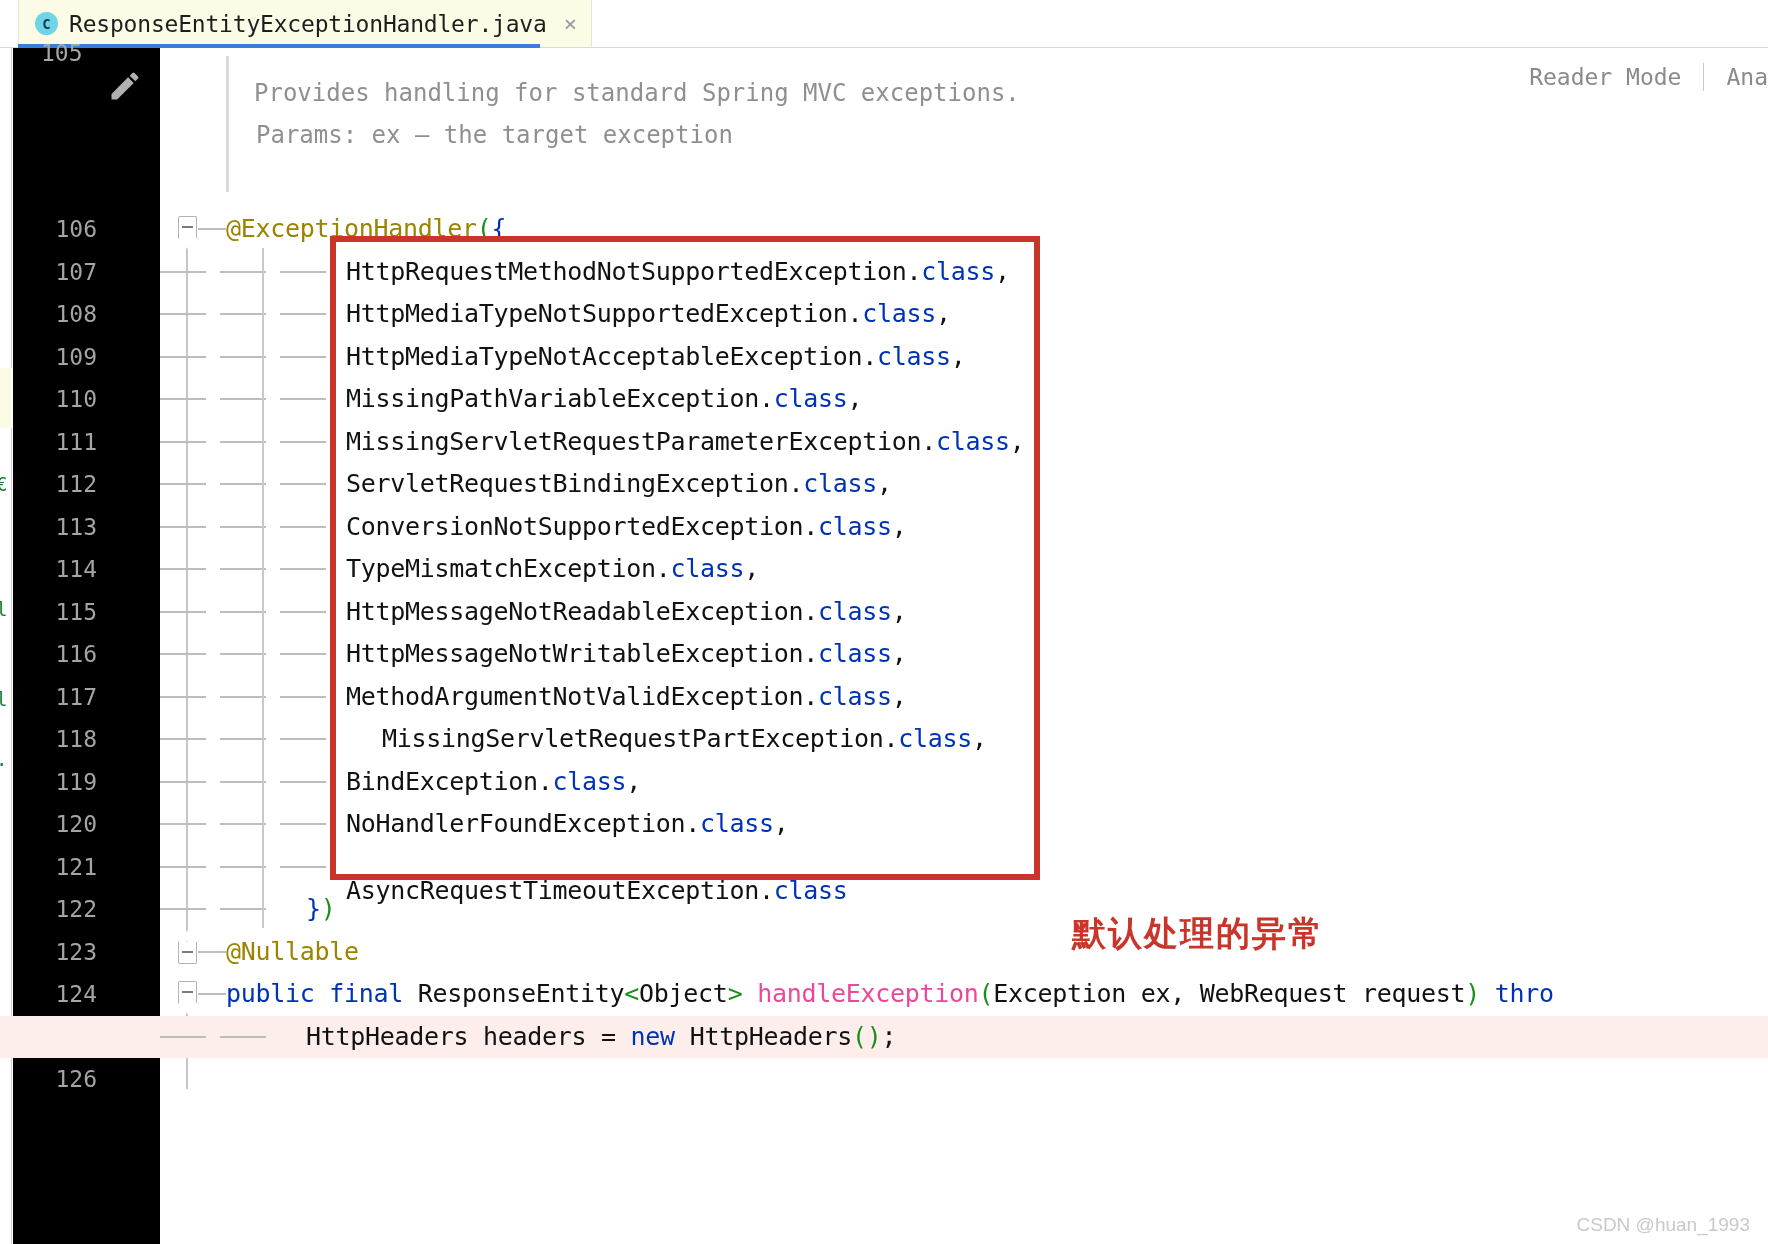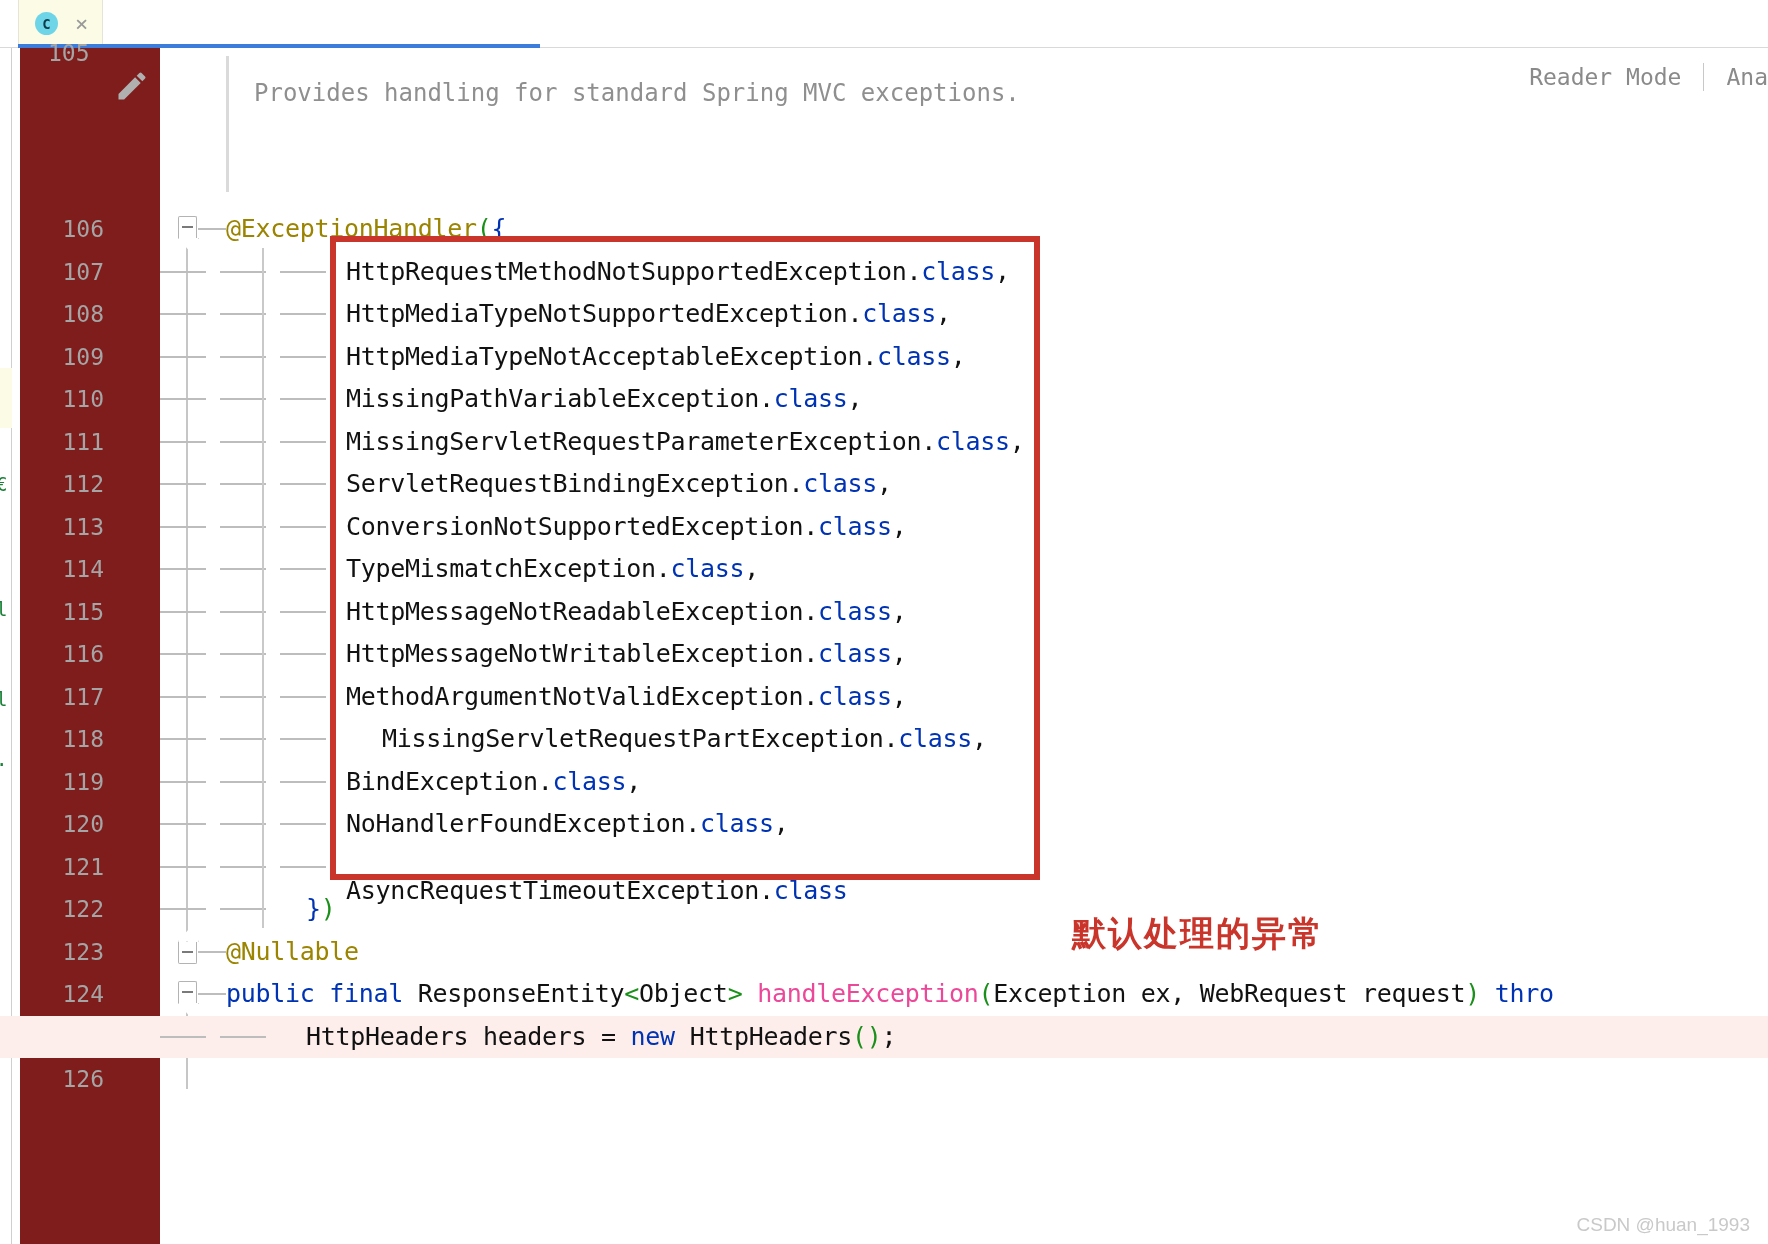--- a/index.html
+++ b/index.html
@@ -93,23 +93,23 @@
   }
   .leftstrip .yellowmark {
     position: absolute;
     left: 0; width: 12px;
     background: #fbfbe6;
   }
 
   
   .gutter {
     position: absolute;
-    left: 20px; top: 0;
+    left: 13px; top: 0;
     width: 177px; height: 1196px;
-    background: #7f1d1d;
+    background: #000000;
     border-right: 1px solid #d6d6d6;
   }
   .linenum {
     position: absolute;
     right: 92px;
     font-size: 23px;
     color: #a5a5a5;
     font-family: "DejaVu Sans Mono", monospace;
     text-align: right;
     width: 70px;
@@ -293,20 +293,21 @@
   }
 </style>
 </head>
 <body>
 
 <div id="root">
 
   <div class="tabbar">
     <div class="tab">
       <span class="tab-icon">C</span>
+      <span class="tab-title">ResponseEntityExceptionHandler.java</span>
       <span class="tab-close">×</span>
     </div>
     <div class="tab-underline"></div>
   </div>
 
   <div class="editor">
 
     <div class="leftstrip">
       <div class="yellowmark" style="top:320px;height:60px;"></div>
       <div class="g" style="top:425px;">€</div>
@@ -364,20 +365,21 @@
     <div class="code">
 
       <div class="readerbar">
         <span>Reader Mode</span>
         <span class="sep"></span>
         <span>Ana</span>
       </div>
 
       <div class="docbar"></div>
       <div class="doc" style="left:28px; top:24px;">Provides handling for standard Spring MVC exceptions.</div>
+      <div class="doc" style="left:30px; top:66px;">Params: ex – the target exception</div>
 
       <div id="rows">
           <div class="row" style="top: 160px; left: 0px;"><span class="anno">@ExceptionHandler</span><span class="paren">(</span><span class="kw">{</span></div>
           <div class="dash" style="top: 222.5px; left: -66px; width: 46px;"></div>
           <div class="dash" style="top: 222.5px; left: -6px; width: 46px;"></div>
           <div class="dash" style="top: 222.5px; left: 54px; width: 46px;"></div>
           <div class="row" style="top: 202.5px; left: 120px;"><span class="type">HttpRequestMethodNotSupportedException.</span><span class="kw">class</span><span class="punc">,</span></div>
           <div class="dash" style="top: 265px; left: -66px; width: 46px;"></div>
           <div class="dash" style="top: 265px; left: -6px; width: 46px;"></div>
           <div class="dash" style="top: 265px; left: 54px; width: 46px;"></div>

